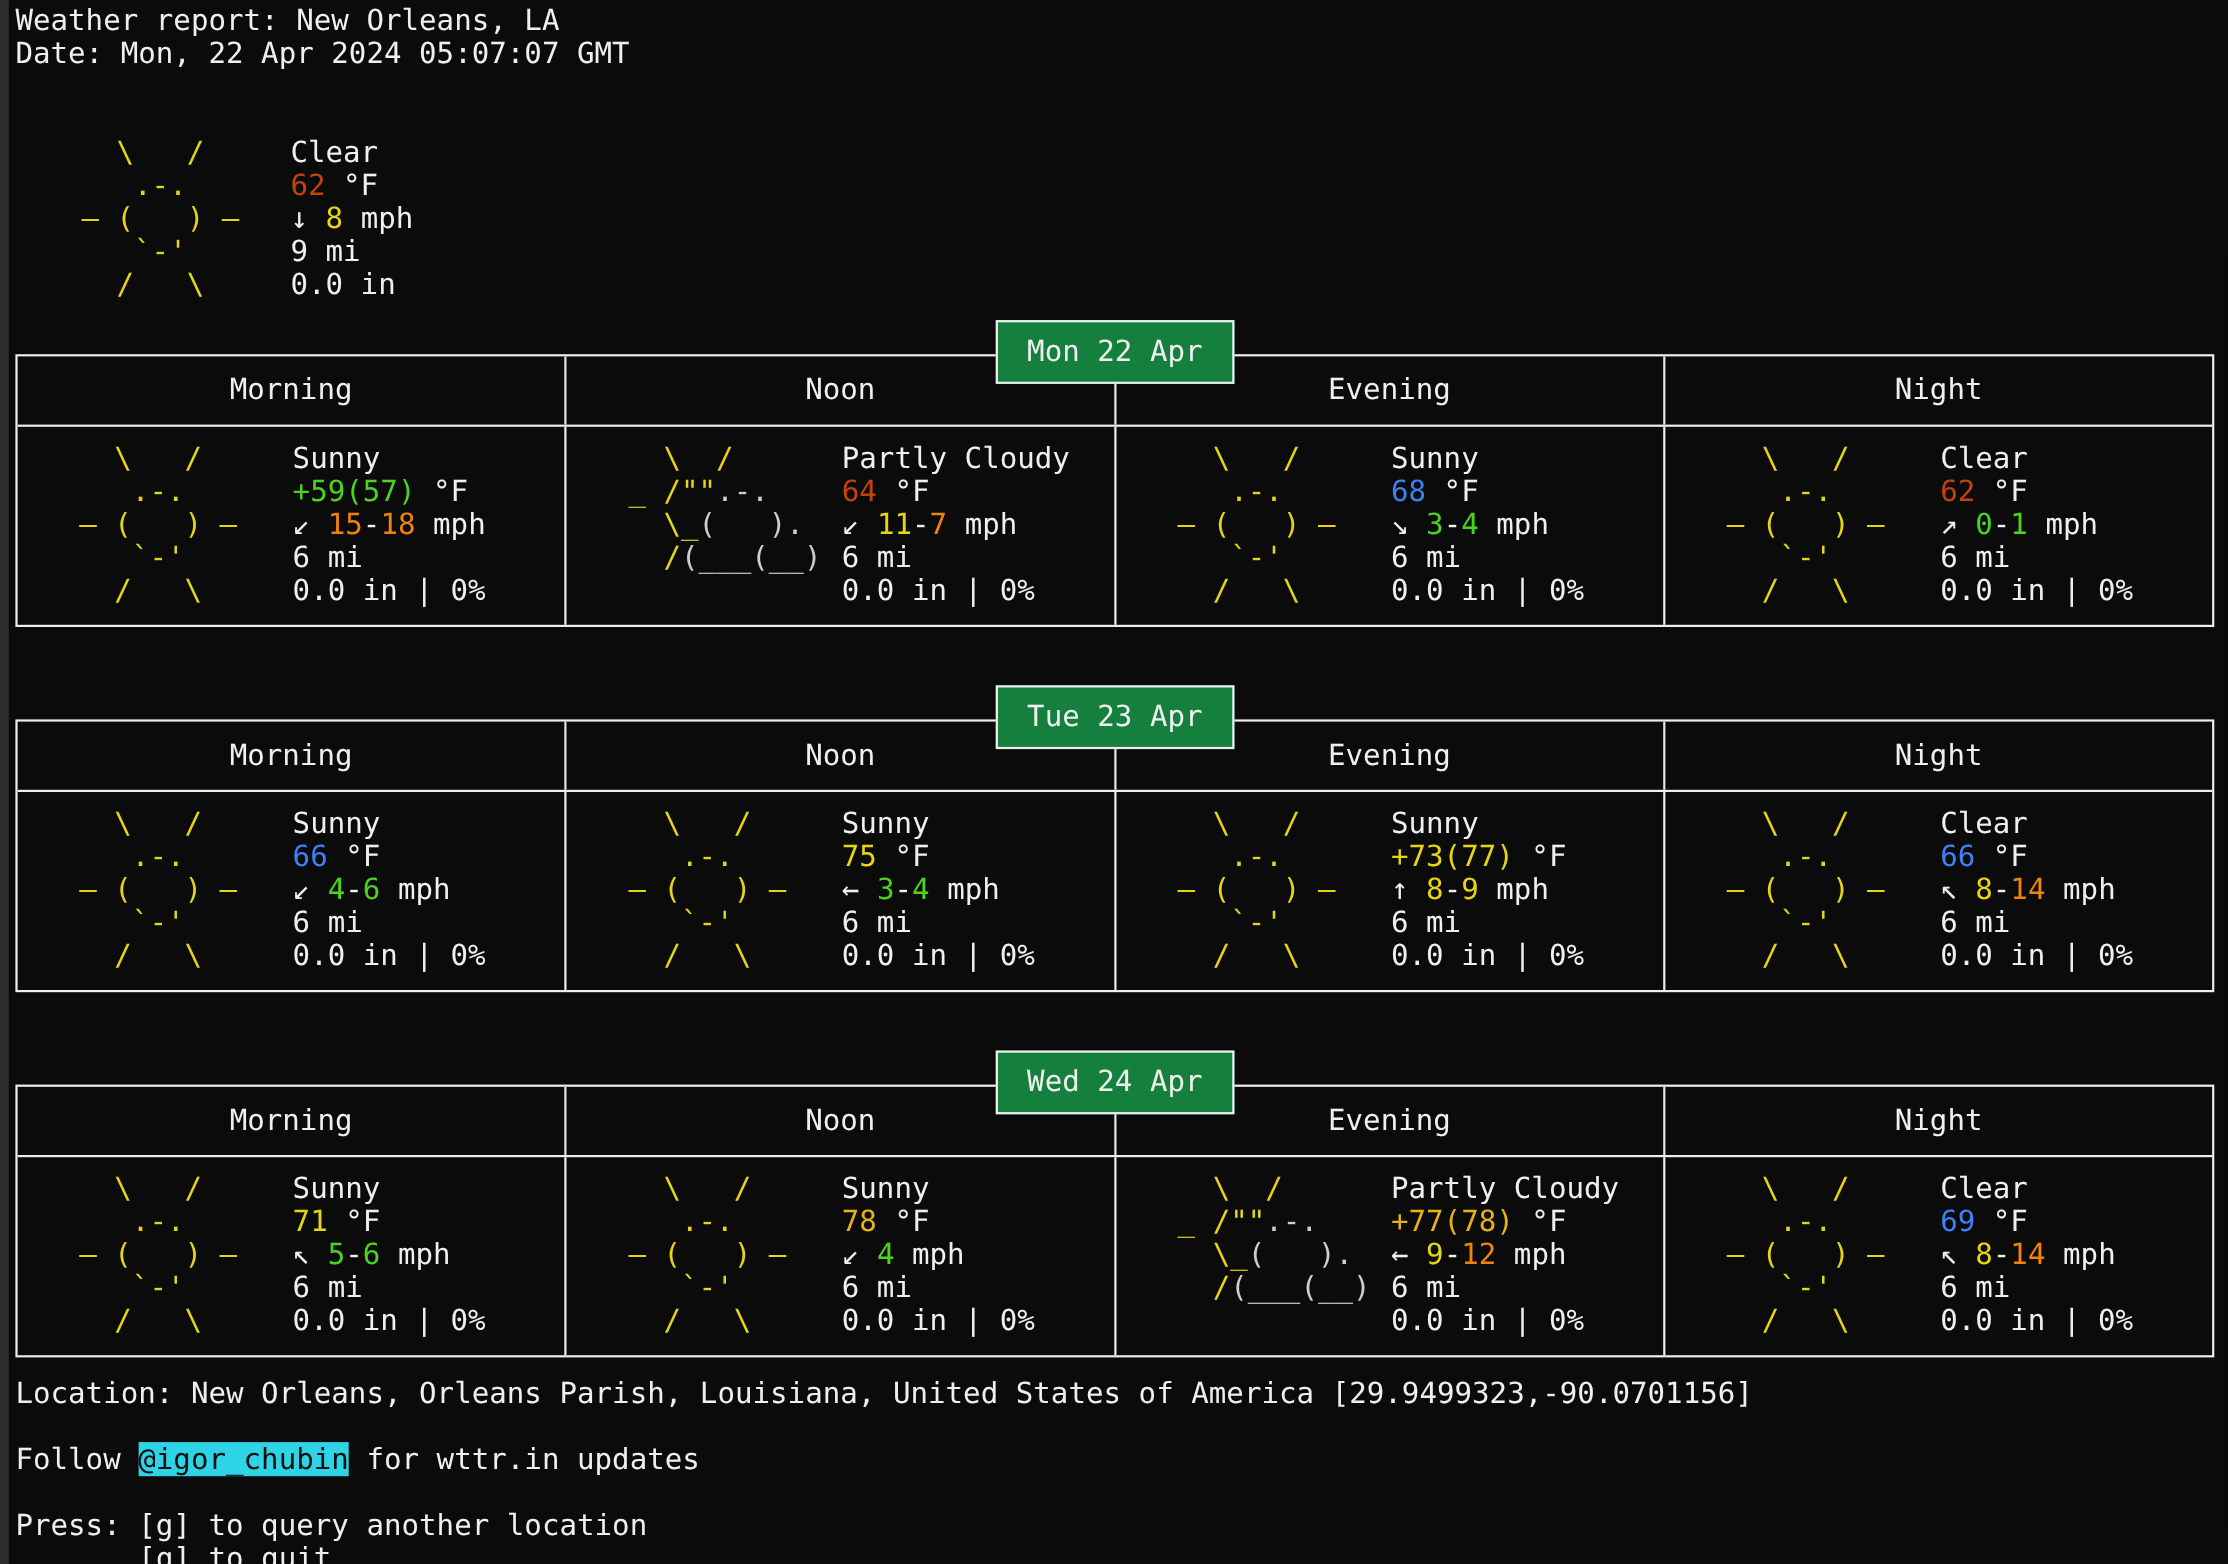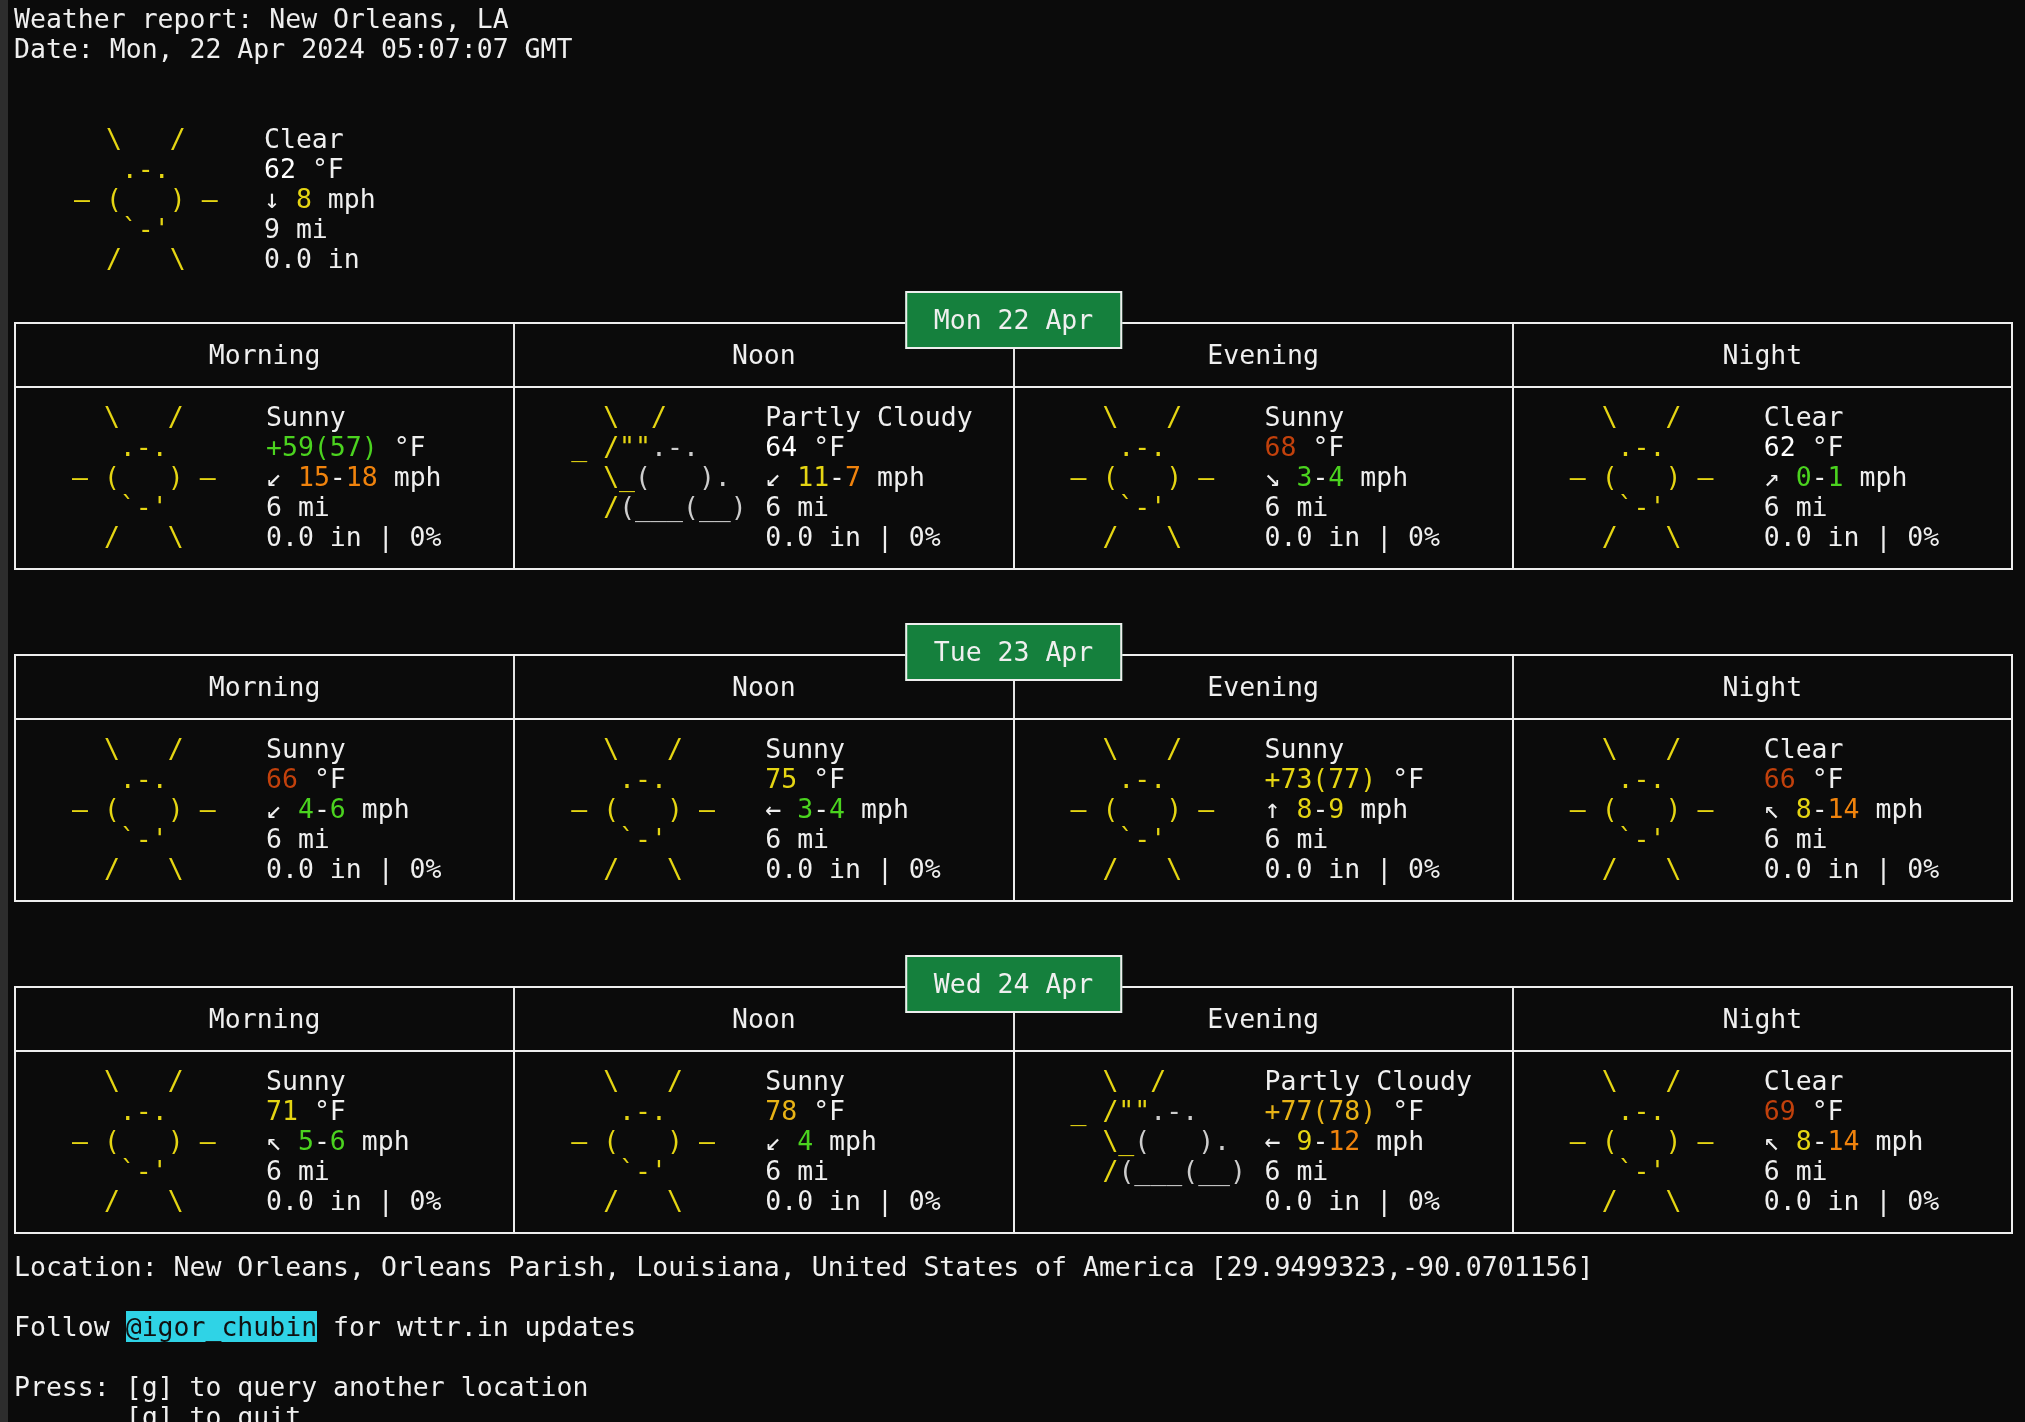--- a/index.html
+++ b/index.html
@@ -8,22 +8,22 @@
        font-size:26.5px;line-height:30px;color:#efefef;}
   *{box-sizing:border-box;}
   pre{margin:0;font:inherit;white-space:pre;}
   .scroll-strip{position:absolute;left:0;top:0;width:8px;height:100%;background:#2d2d2d;}
   .screen{position:absolute;left:0;top:1px;width:100%;height:100%;padding:3px 0 0 14px;}
   .line{white-space:pre;}
   
   .c-fg{color:#efefef}
   .c-yellow{color:#e5d513}
   .c-green{color:#4bd31f}
-  .c-lime{color:#ffffff}
-  .c-lime2{color:#c2410c}
+  .c-lime{color:#c2410c}
+  .c-lime2{color:#3b82f6}
   .c-gold{color:#e8b316}
   .c-orange{color:#f0830d}
   .c-cloud{color:#cdcdcd}
   
   .current{display:flex;margin-top:60px;}
   .current .icon{width:250px;padding-left:60px;flex:none;}
   
   .day{position:relative;width:1999px;border:2px solid #eeeeee;margin-top:84px;background:#0b0b0b;}
   .day.first{margin-top:48px;}
   .datebox{position:absolute;top:-33px;left:50%;transform:translateX(-50%);

